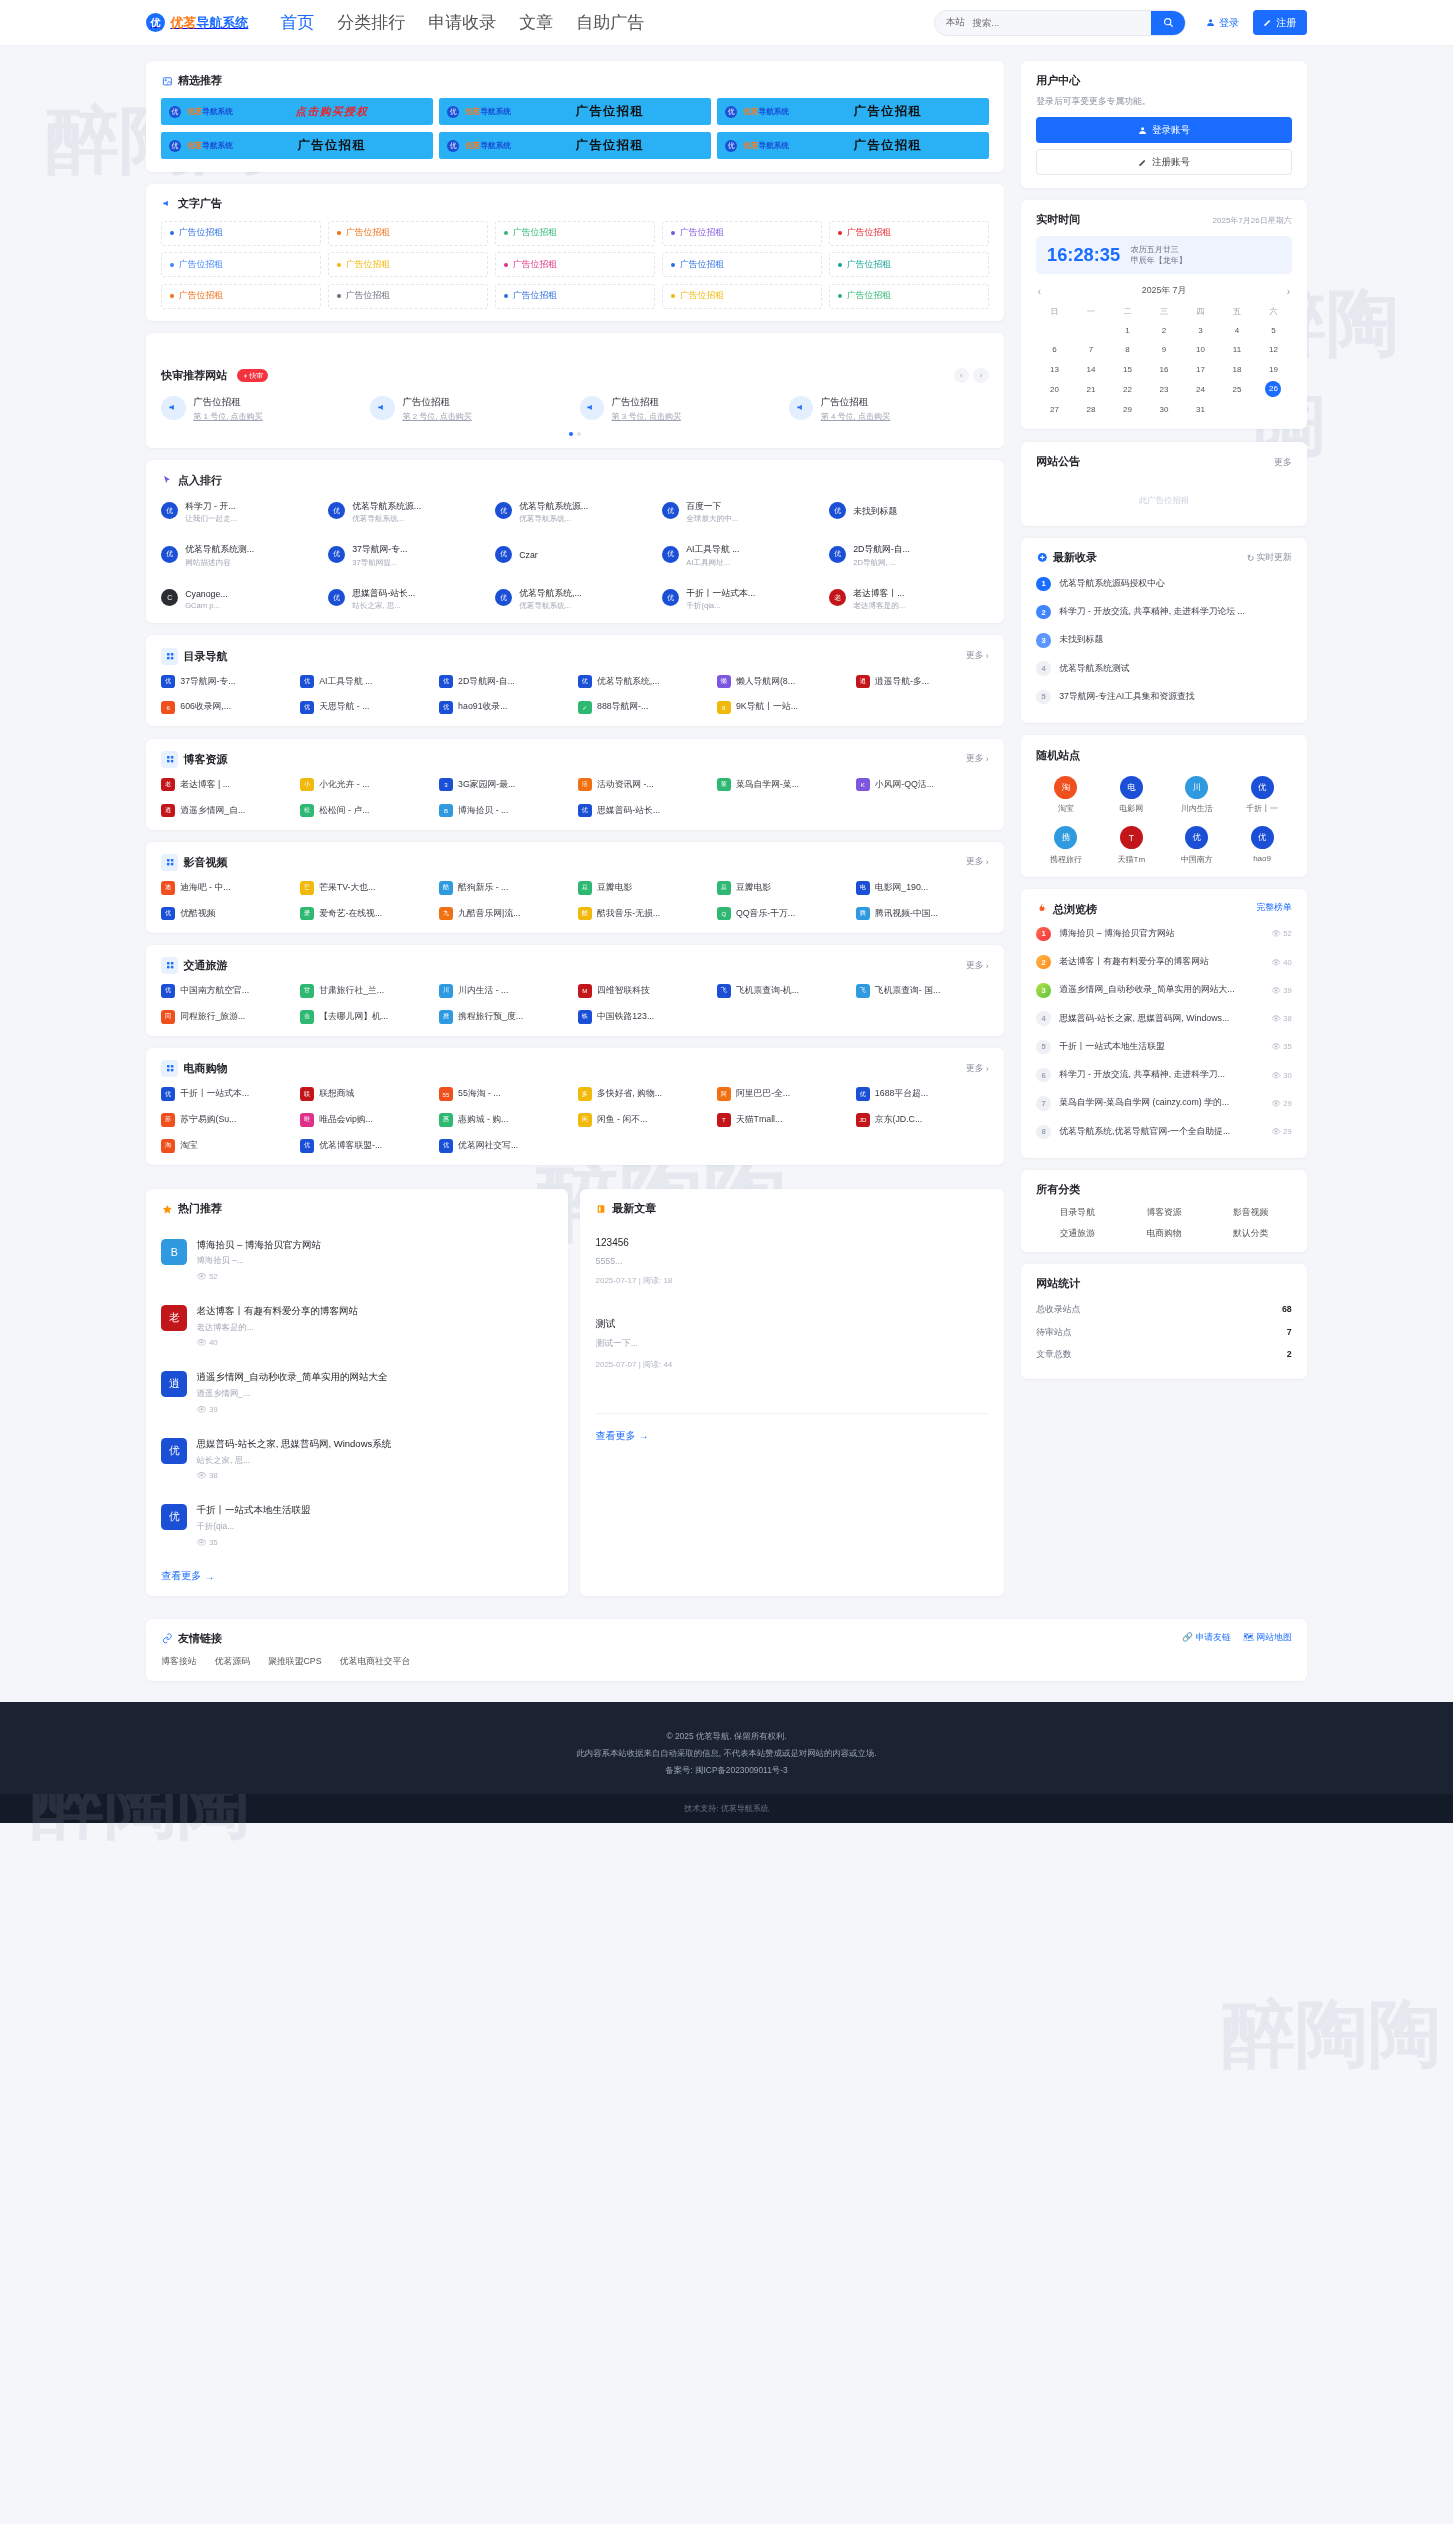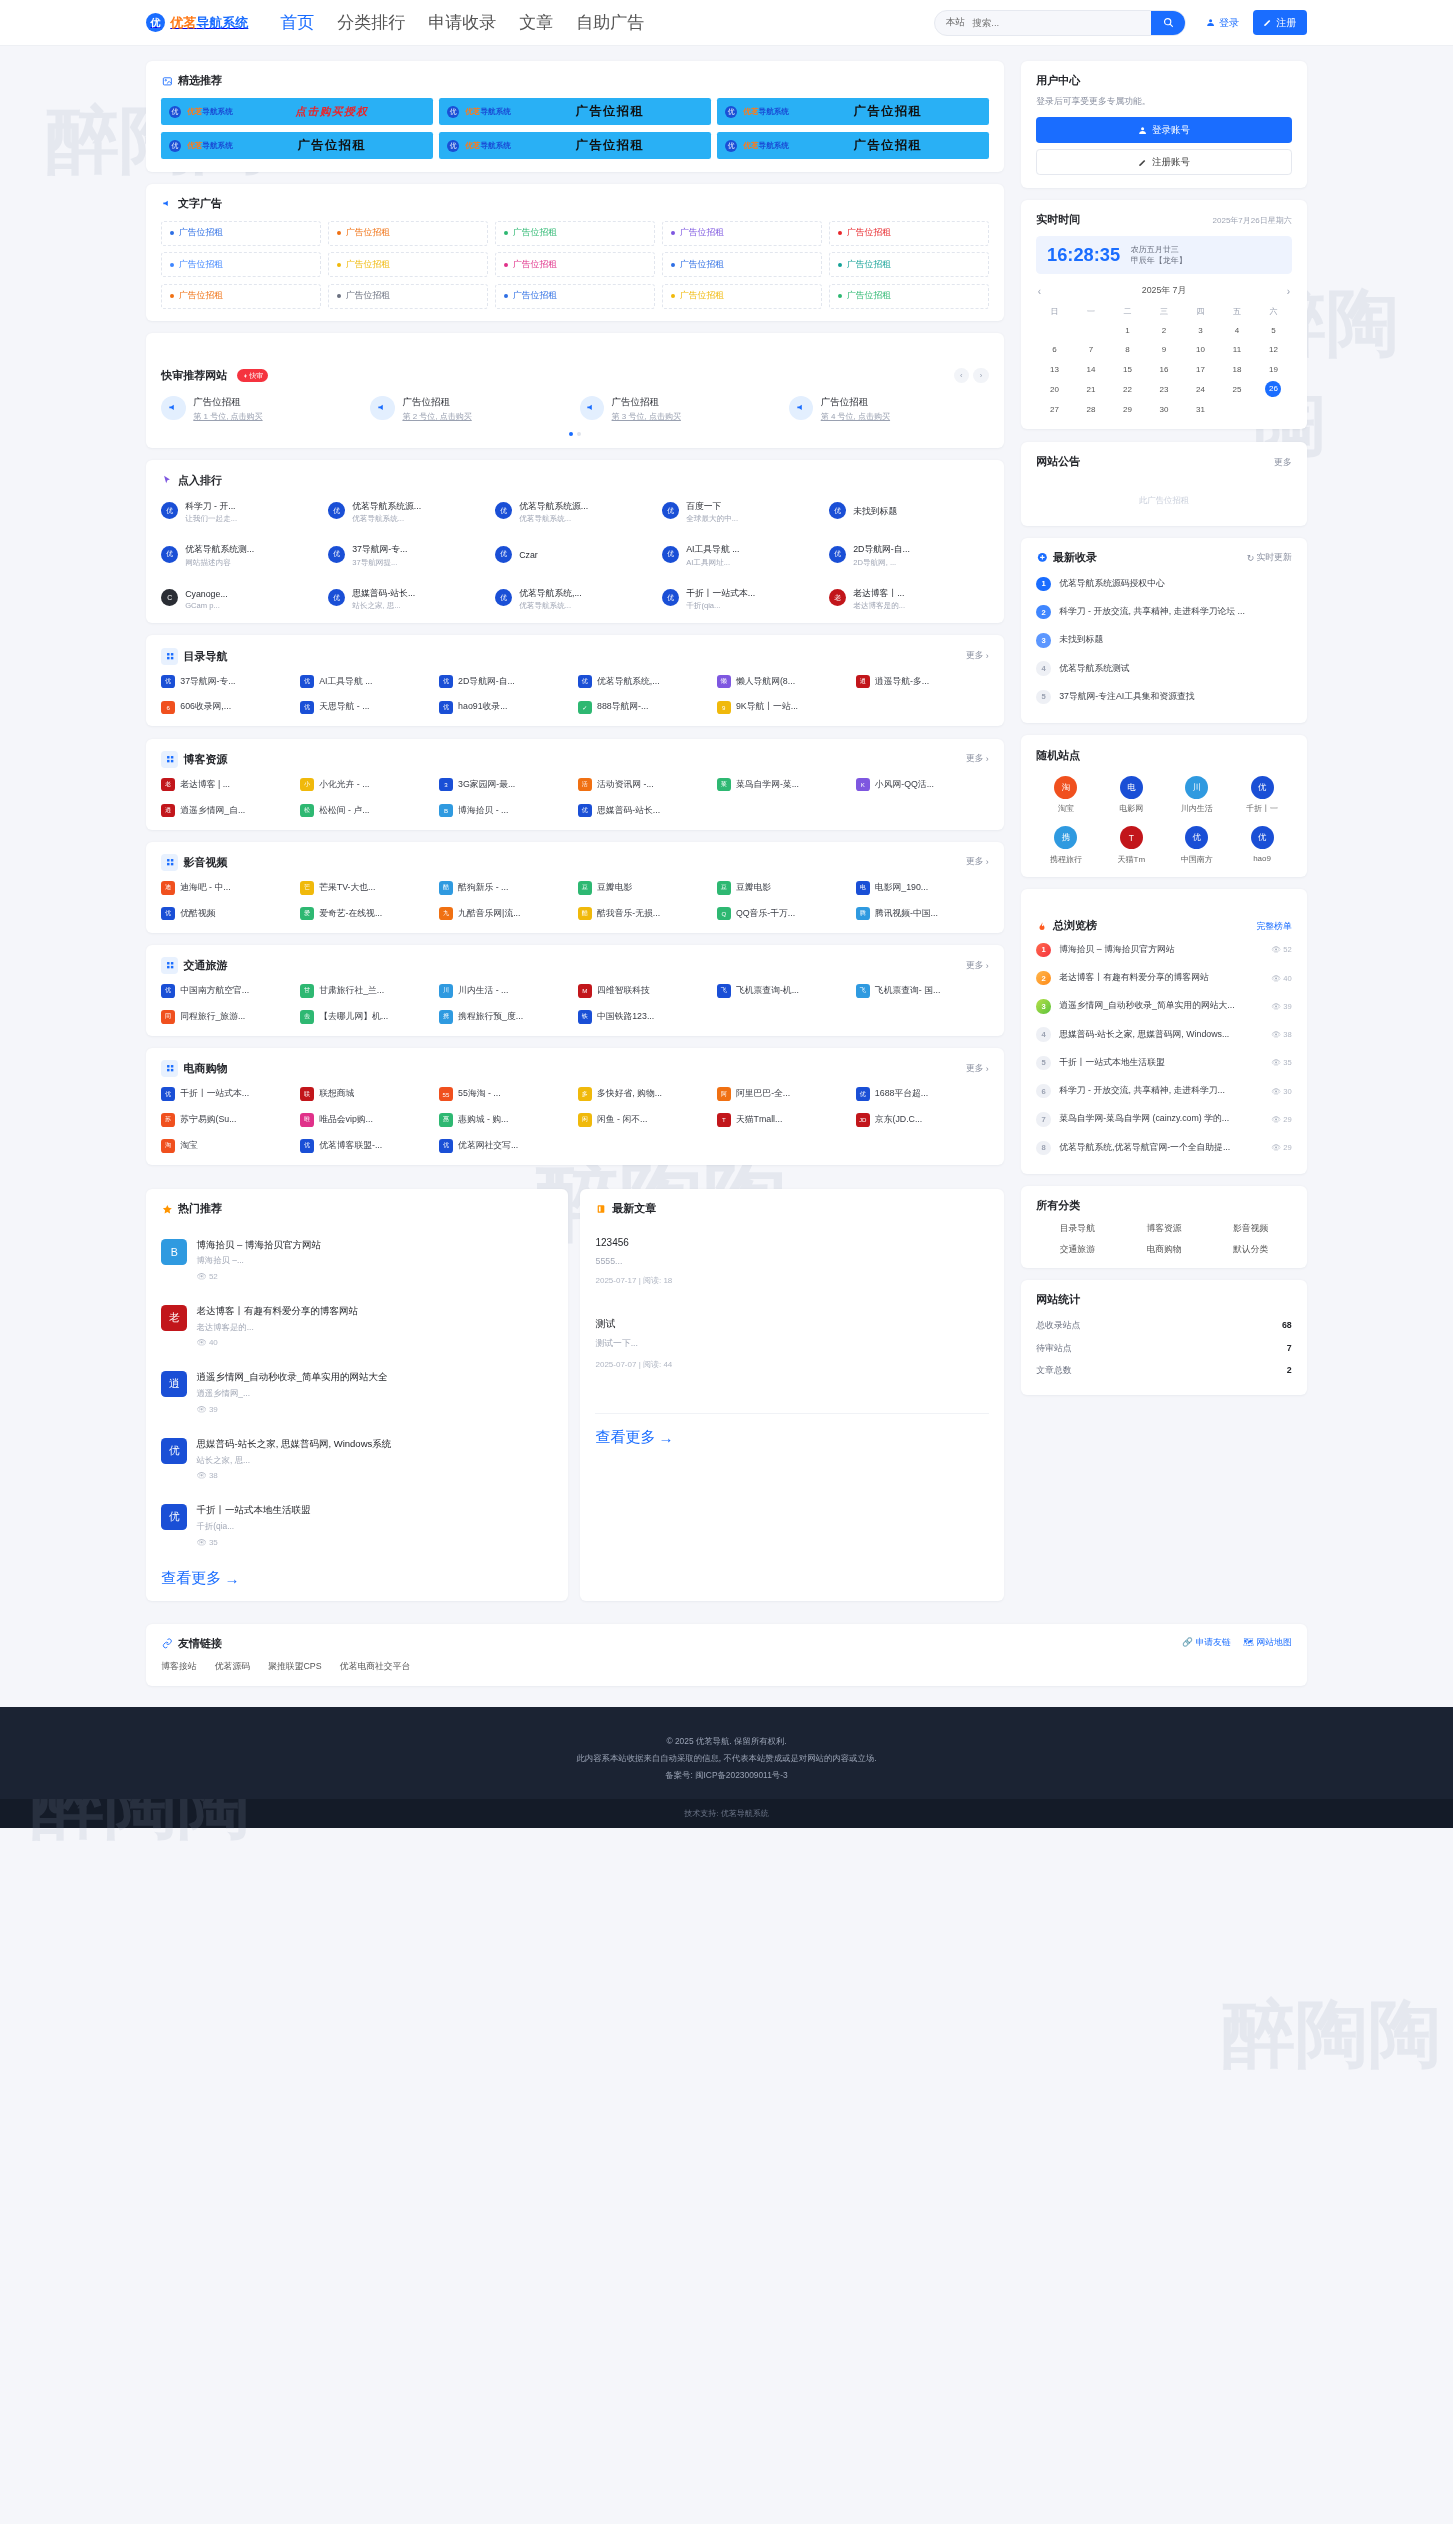--- a/index.html
+++ b/index.html
@@ -80,21 +80,21 @@
   .art-card { flex: 1; }
   .hot-item { display: flex; gap: 9.2px; padding: 12.2px 0; }
   .hot-ico { width: 26px; height: 26px; border-radius: 4.6px; display: flex; align-items: center; justify-content: center; font-size: 10.7px; color: #fff; flex: none; }
   .hot-t { font-size: 9.5px; color: #24262b; }
   .hot-d { font-size: 8.4px; color: #a2a8b6; margin-top: 3.8px; }
   .hot-v { font-size: 8px; color: #b0b6c3; margin-top: 5.3px; }
   .art-item { padding: 10.7px 0 20px; }
   .art-t { font-size: 10px; color: #24262b; }
   .art-d { font-size: 8.8px; color: #a2a8b6; margin-top: 7.6px; }
   .art-m { font-size: 8px; color: #b0b6c3; margin-top: 9.2px; }
-  .more-link { font-size: 15px; color: #1a6dff; text-decoration: none; display: inline-flex; gap: 3.1px; align-items: center; }
+  .more-link { font-size: 10px; color: #1a6dff; text-decoration: none; display: inline-flex; gap: 3.1px; align-items: center; }
   
   .side-title { font-size: 11px; font-weight: 700; color: #24262b; }
   .side-sub { font-size: 8.8px; color: #8a90a0; margin-top: 7.6px; }
   .btn-primary { display: flex; align-items: center; justify-content: center; gap: 4.6px; width: 100%; background: #1a6dff; color: #fff; border: 0; border-radius: 3.8px; height: 26px; font-size: 9.5px; margin-top: 9.2px; cursor: pointer; font-family: inherit; }
   .btn-ghost { display: flex; align-items: center; justify-content: center; gap: 4.6px; width: 100%; background: #fff; color: #444; border: 0.8px solid #e5e8ef; border-radius: 3.8px; height: 26px; font-size: 9.5px; margin-top: 6.1px; cursor: pointer; font-family: inherit; }
   .clock-box { background: #eef3fe; border-radius: 4.6px; padding: 7.6px 10.7px; display: flex; align-items: center; gap: 10.7px; margin-top: 9.2px; }
   .clock { font-size: 18.3px; font-weight: 700; color: #1a6dff; font-family: "Liberation Sans", sans-serif; }
   .lunar { font-size: 8px; color: #6b7180; line-height: 1.45; }
   .cal-head { display: flex; align-items: center; justify-content: space-between; margin: 10.7px 1.5px 6.1px; font-size: 8.8px; color: #555; }
   .cal-arrow { color: #9aa1b1; cursor: pointer; font-size: 10px; }
@@ -988,21 +988,21 @@
             <div class="site-l">中国南方</div>
           </div>
           <div>
             <div class="site-ico" style="background:#1a4fd6">优</div>
             <div class="site-l">hao9</div>
           </div>
         </div>
   </div>
 
   <div class="card">
-    <div style="display:flex;align-items:flex-end;gap:5.3px;margin-bottom:3.1px;margin-top:16px;">
+    <div style="display:flex;align-items:flex-start;gap:5.3px;margin-bottom:3.1px;">
       <span class="ico">
         <svg width="10" height="10.7" viewBox="0 0 24 24" fill="#ff5a1f">
               <path d="M12 2c3 5-2 6 1 10 2-1 2-3 2-3 2 2 3 4 3 6a6 6 0 1 1-12 0c0-5 6-6 6-13z"></path>
             </svg>
       </span>
       <span class="side-title">总浏览榜</span>
       <a href="#" class="card-more" style="color:#1a6dff">
             <span>完整榜单</span>
           </a>
     </div>

